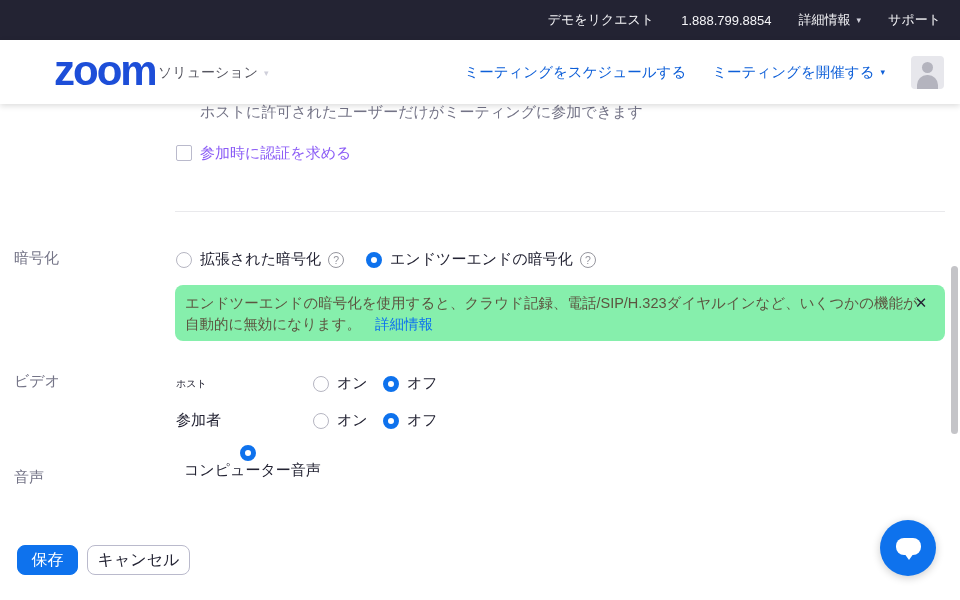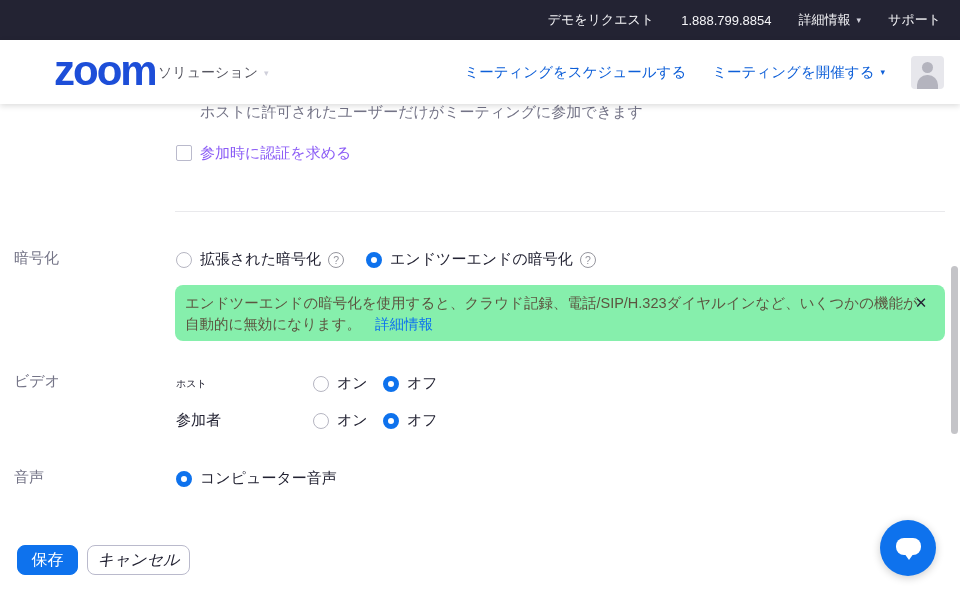--- a/index.html
+++ b/index.html
@@ -62,21 +62,21 @@
   .notice-line { font-size:14.5px; color:#5C5540; line-height:21px; white-space:nowrap; }
   .notice-link { color:#0E72ED; margin-left:14px; cursor:pointer; text-decoration:none; }
   .notice-close { position:absolute; right:14px; top:8px; width:20px; height:20px;
     font-size:15px; color:#232333; text-align:center; line-height:20px; cursor:pointer;
     background:none; border:none; font-family:inherit; }
 
   
   .btn { position:absolute; top:545px; height:30px; border-radius:8px; font-size:16px;
     font-family:inherit; cursor:pointer; display:flex; align-items:center; justify-content:center; }
   .btn-save { left:17px; width:61px; background:#0E72ED; border:1px solid #0E72ED; color:#fff; }
-  .btn-cancel { left:87px; width:103px; background:#fff; border:1px solid #BABACC; color:#232333;font-style:italic; }
+  .btn-cancel { left:87px; width:103px; background:#fff; border:1px solid #BABACC; color:#232333; }
 
   
   .chat-fab { position:absolute; left:880px; top:520px; width:56px; height:56px;
     border-radius:50%; background:#0E72ED; cursor:pointer;
     box-shadow:0 2px 8px rgba(0,0,0,0.2); }
   .chat-bubble { position:absolute; left:16px; top:18px; width:25px; height:17px;
     background:#fff; border-radius:8px; }
   .chat-bubble::after { content:""; position:absolute; left:8px; top:15px;
     border-left:5px solid transparent; border-right:5px solid transparent;
     border-top:7px solid #fff; }
@@ -161,21 +161,21 @@
   <div class="abs-row" style="left:176px; top:411px;">
     <span style="font-size:15px; width:137px;">参加者</span>
     <span class="radio"></span>
     <span class="opt-label" style="width:46px;">オン</span>
     <span class="radio selected"></span>
     <span class="opt-label">オフ</span>
   </div>
 
   <div class="section-label" style="top:468px;">音声</div>
 
-  <div class="abs-row" style="left:176px; top:469px;">
+  <div class="abs-row" style="left:176px; top:445px;flex-direction:column;">
     <span class="radio selected"></span>
     <span class="opt-label">コンピューター音声</span>
   </div>
 
   <button class="btn btn-save">保存</button>
   <button class="btn btn-cancel">キャンセル</button>
 
   <div class="chat-fab">
     <span class="chat-bubble"></span>
   </div>

